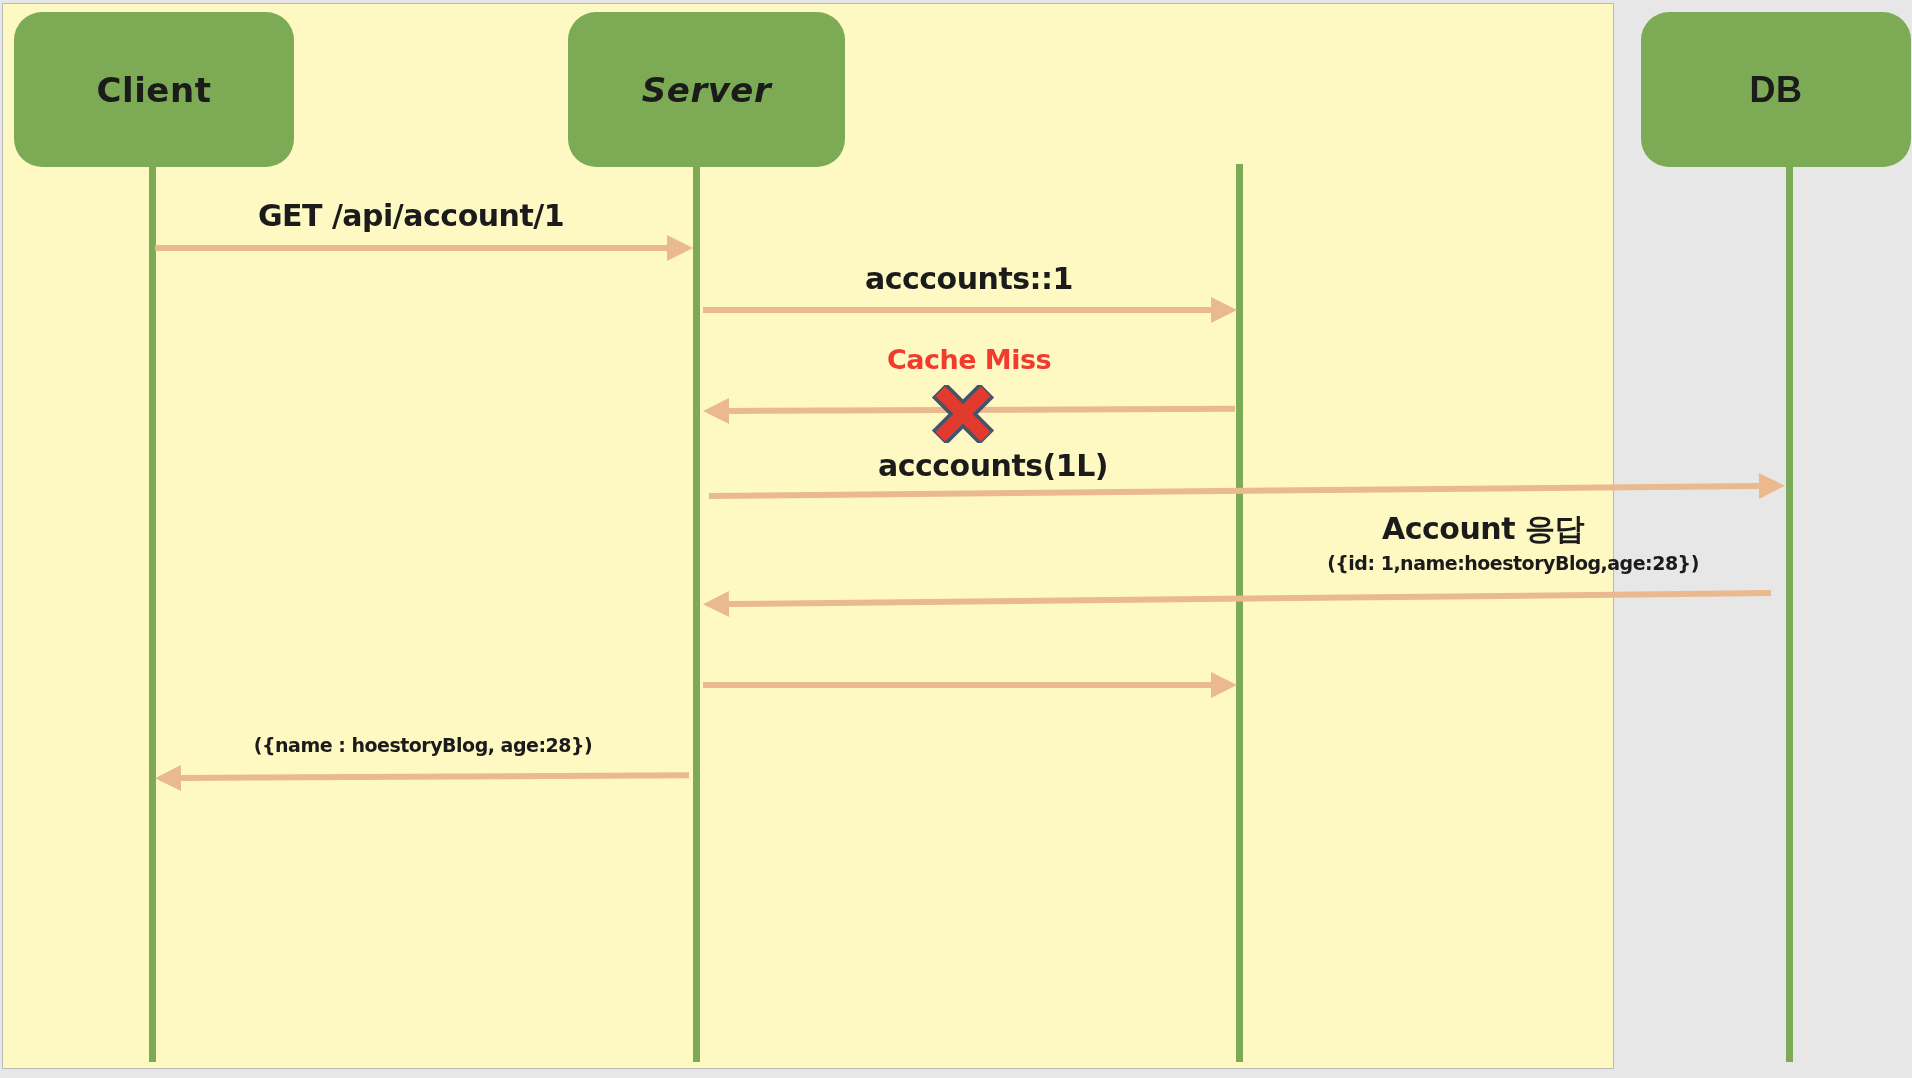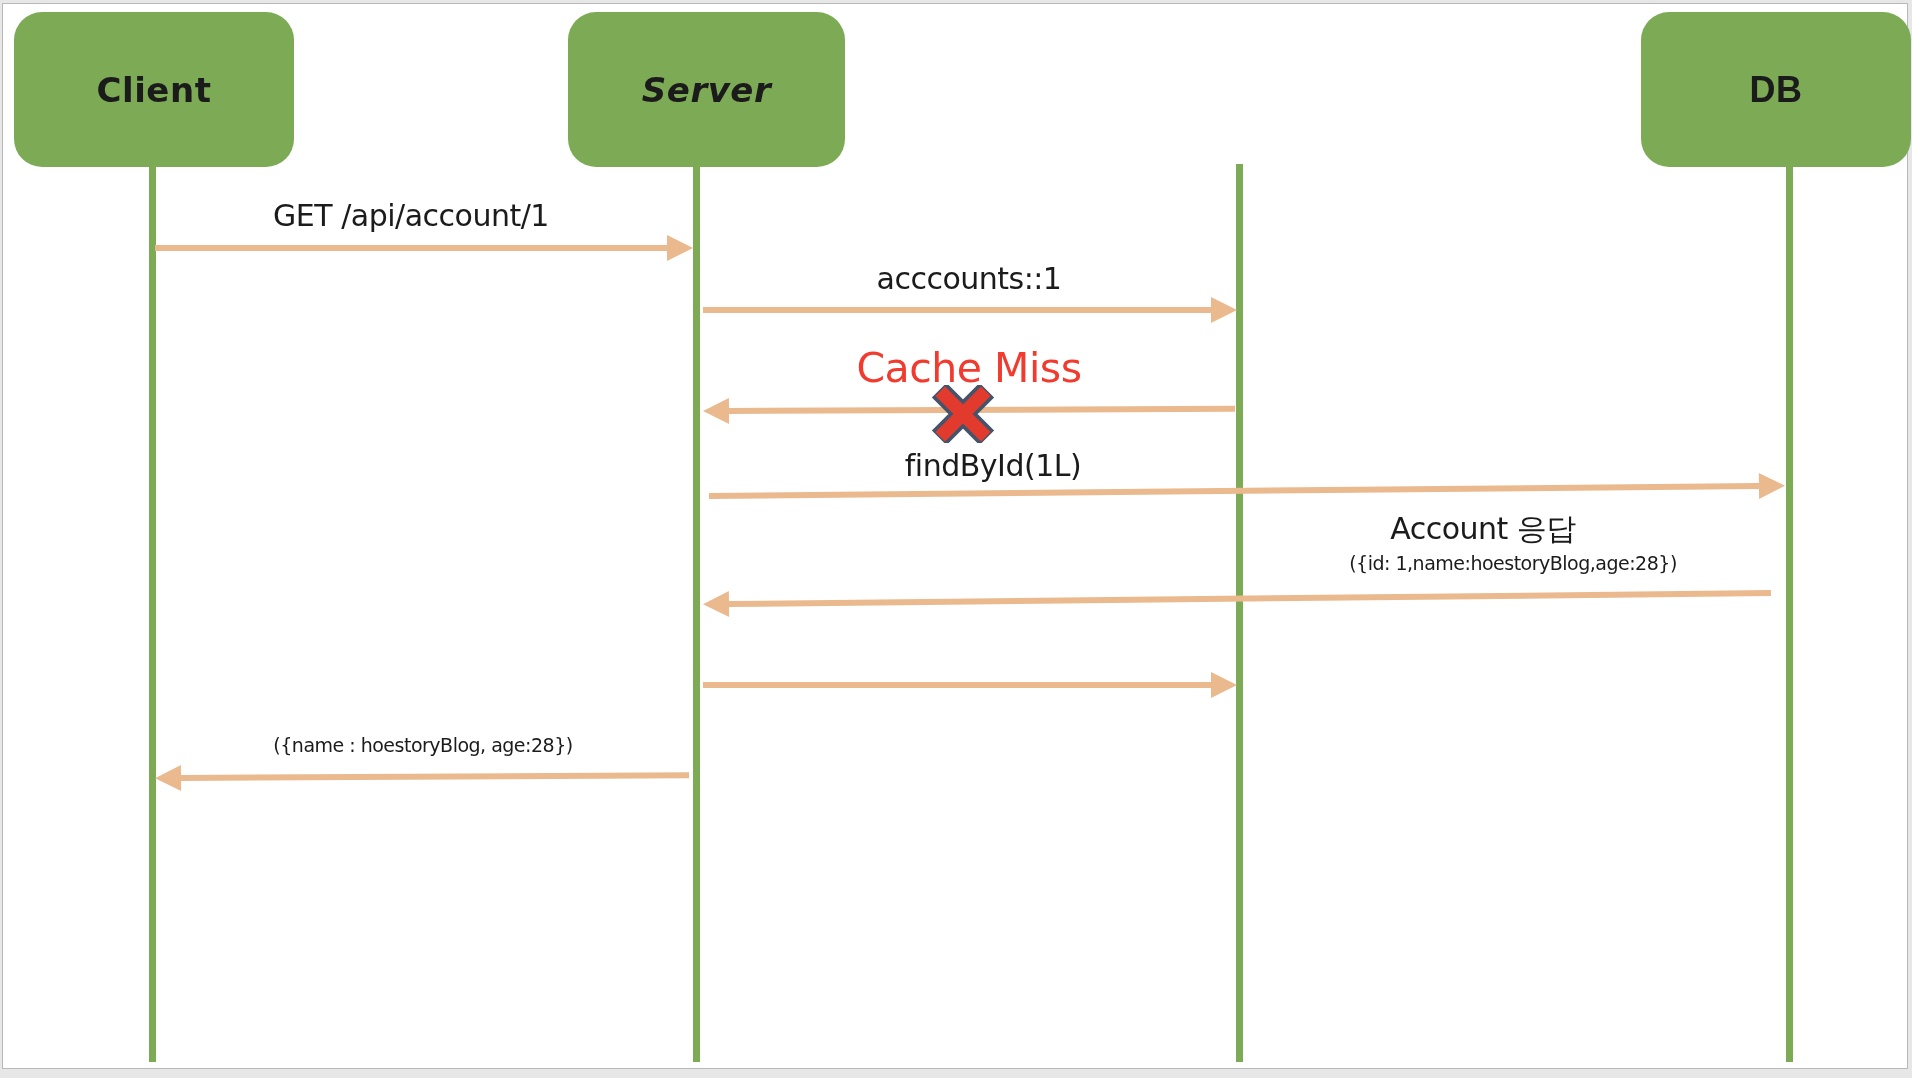--- a/index.html
+++ b/index.html
@@ -14,22 +14,22 @@
   *{box-sizing:border-box;}
   html,body{margin:0;padding:0;}
   body{
     width:1912px;height:1078px;
     background:#e7e7e7;
     font-family:"DejaVu Sans",sans-serif;
     overflow:hidden;
     position:relative;
   }
   .canvas{
-    position:absolute;left:2px;top:3px;width:1906px;height:1066px;
-    background:#ffffff;
+    position:absolute;left:2px;top:3px;width:1612px;height:1066px;
+    background:#fef9c3;
     border:1px solid #b9b9b9;
   }
   .actor{
     position:absolute;top:8px;height:155px;
     background:var(--actor-fill);
     border-radius:28px;
     display:flex;align-items:center;justify-content:center;
     color:var(--text);
     font-size:34px;font-weight:700;
     letter-spacing:0.5px;
@@ -55,27 +55,27 @@
     content:"";position:absolute;right:100%;top:50%;
     transform:translateY(-50%);
     width:0;height:0;
     border-right:26px solid var(--arrow);
     border-top:13px solid transparent;
     border-bottom:13px solid transparent;
   }
   .msg-label{
     position:absolute;
     color:var(--text);
-    font-size:30px;font-weight:400;
+    font-size:30px;font-weight:700;
     text-align:center;
     white-space:nowrap;
     letter-spacing:-0.5px;
   }
   .msg-label.detail{font-size:19px;}
-  .msg-label.miss{color:var(--cache-miss-text);font-size:41px;}
+  .msg-label.miss{color:var(--cache-miss-text);font-size:27px;}
   .x-icon{position:absolute;}
 </style>
 </head>
 <body>
 
 <div class="canvas">
 
   <div class="actor" style="left:11px;width:280px;">
     <span>Client</span>
   </div>
@@ -97,21 +97,21 @@
   <div class="msg-label" style="left:700px;width:532px;top:257px;">acccounts::1</div>
   <div class="arrow right" style="left:700px;top:303px;width:508px;"></div>
 
   <div class="msg-label miss" style="left:700px;width:532px;top:340px;">Cache Miss</div>
   <div class="arrow left" style="left:726px;top:404px;width:506px;transform:rotate(-0.25deg);transform-origin:left center;"></div>
   <svg class="x-icon" style="left:928px;top:381px;" width="64" height="58" viewBox="0 0 60 56">
     <path d="M7 5 L53 51 M53 5 L7 51" stroke="#44546A" stroke-width="20" fill="none"></path>
     <path d="M8 6 L52 50 M52 6 L8 50" stroke="#E23B2D" stroke-width="13" fill="none"></path>
   </svg>
 
-  <div class="msg-label" style="left:700px;width:580px;top:444px;">findById(1L)</div>
+  <div class="msg-label" style="left:700px;width:580px;top:444px;">acccounts(1L)</div>
   <div class="arrow right" style="left:706px;top:489px;width:1050px;transform:rotate(-0.55deg);transform-origin:left center;"></div>
 
   <div class="msg-label" style="left:1180px;width:600px;top:505px;">Account 응답</div>
   <div class="msg-label detail" style="left:1210px;width:600px;top:548px;">({id: 1,name:hoestoryBlog,age:28})</div>
   <div class="arrow left" style="left:726px;top:597px;width:1042px;transform:rotate(-0.6deg);transform-origin:left center;"></div>
 
   <div class="arrow right" style="left:700px;top:678px;width:508px;"></div>
 
   <div class="msg-label detail" style="left:130px;width:580px;top:730px;">({name : hoestoryBlog, age:28})</div>
   <div class="arrow left" style="left:178px;top:771px;width:508px;transform:rotate(-0.3deg);transform-origin:left center;"></div>

